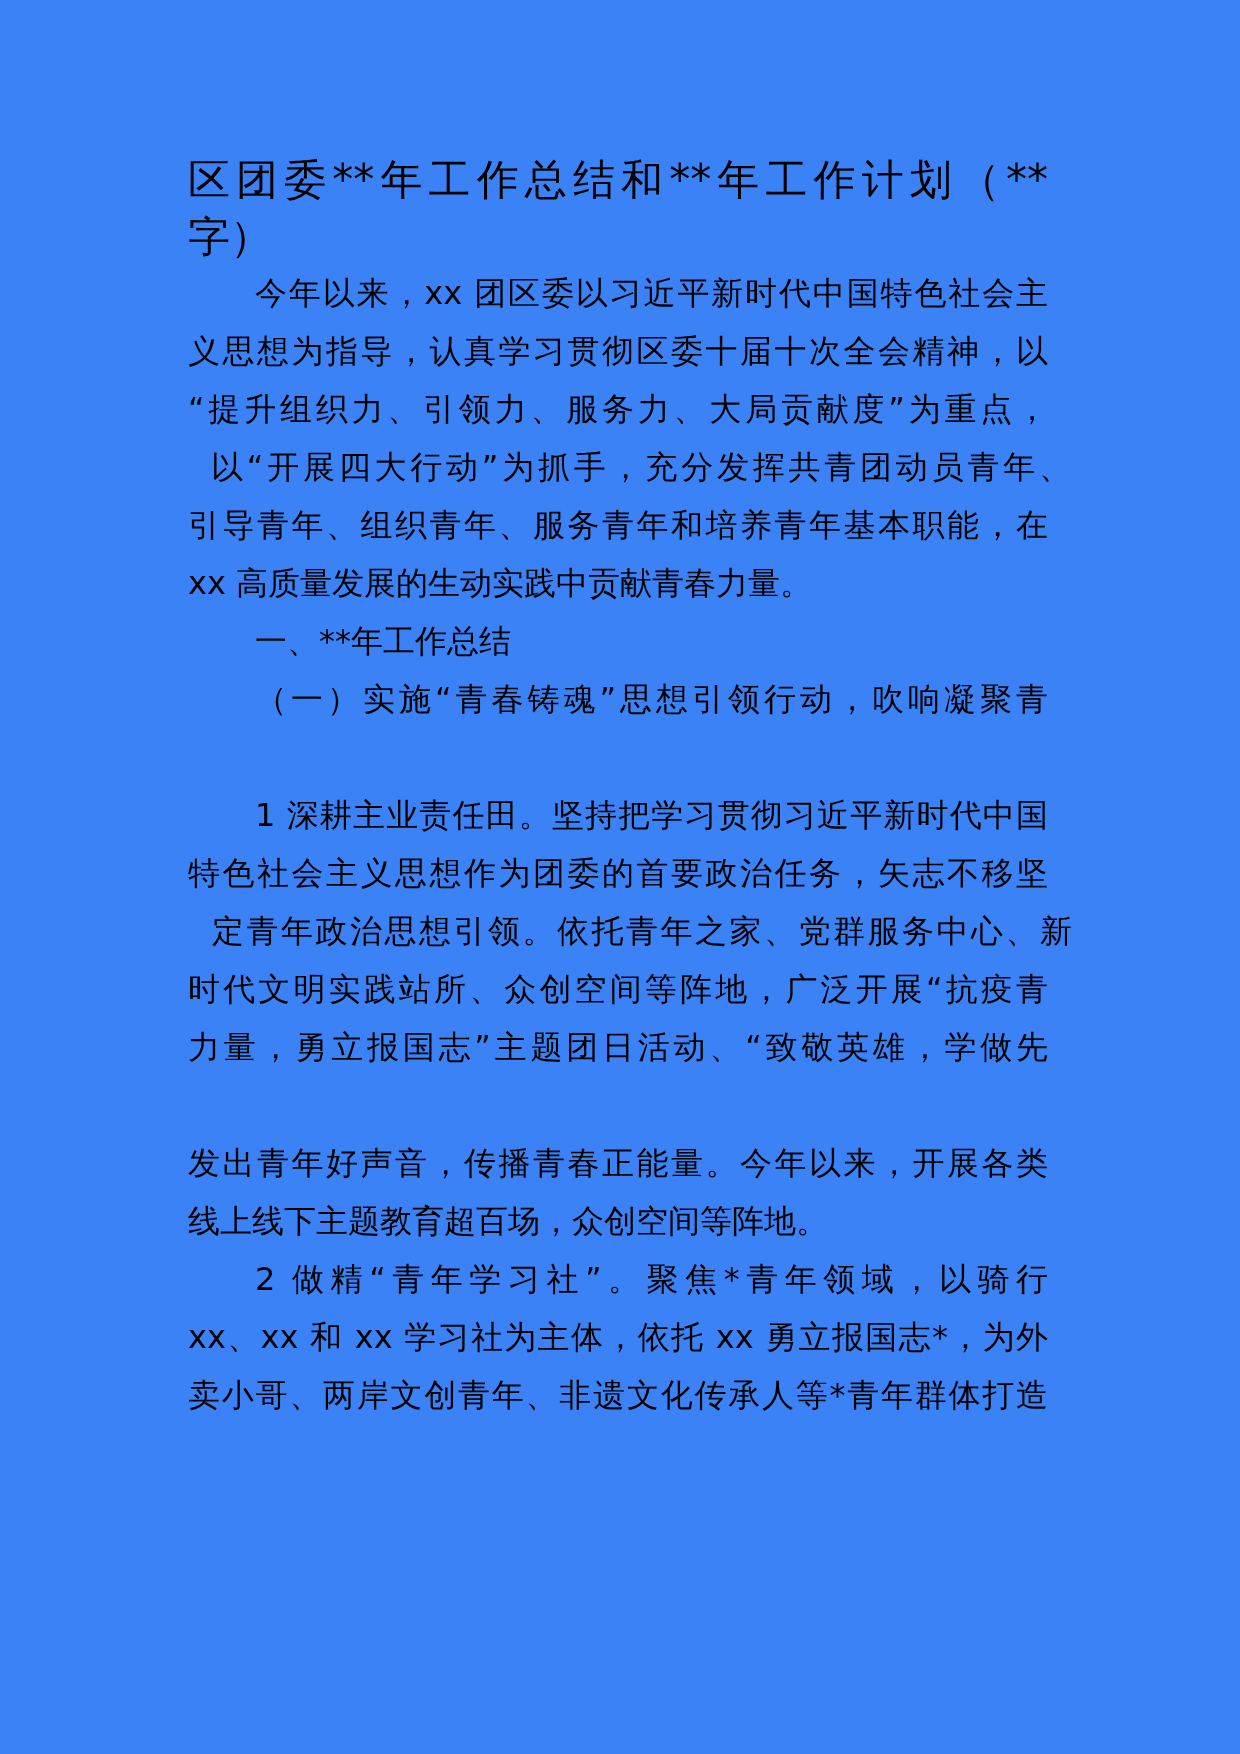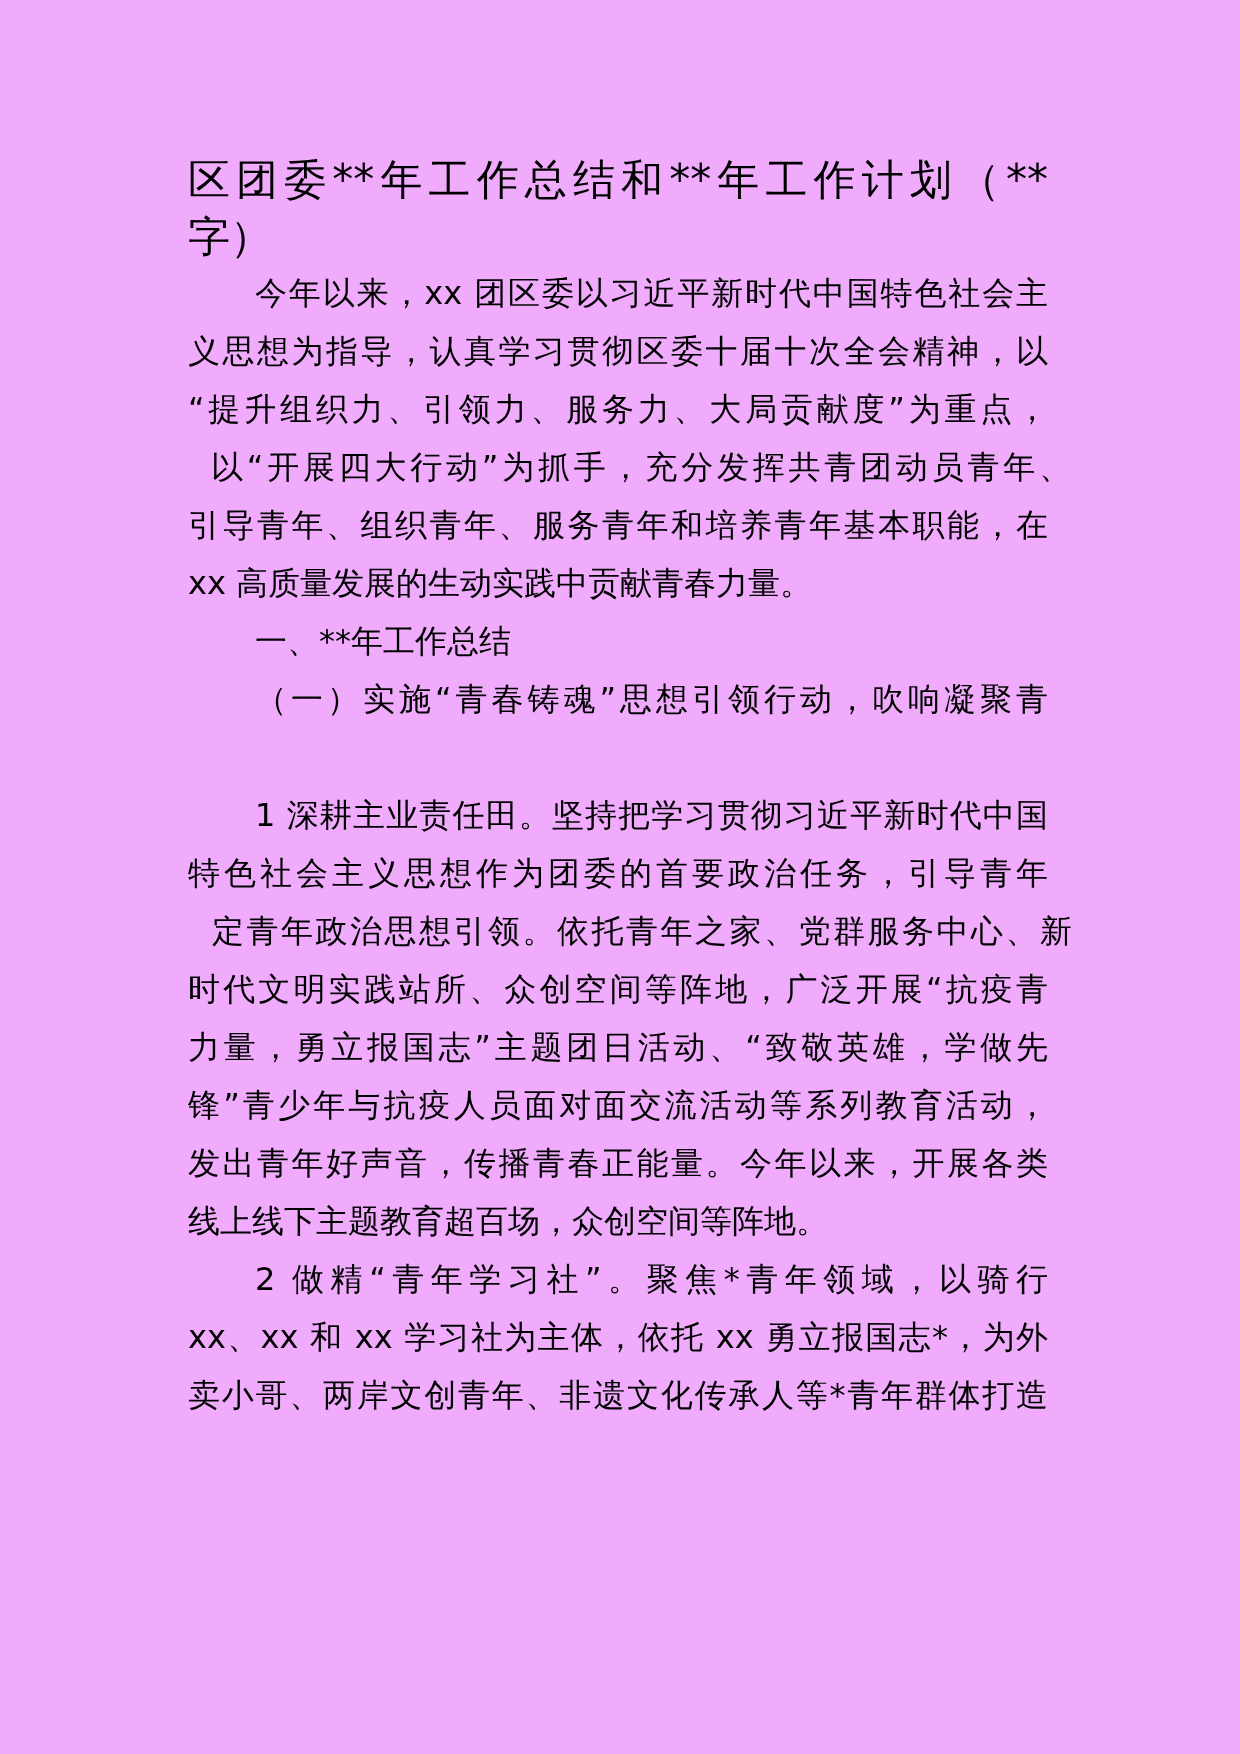--- a/index.html
+++ b/index.html
@@ -13,21 +13,21 @@
       position: relative;
       overflow: hidden;
       font-family: "DejaVu Sans", "Liberation Sans", sans-serif;
       color: #000000;
     }
     .page {
       position: absolute;
       left: 0; top: 0;
       width: 1240px;
       height: 1754px;
-      background: #f0abfc;
+      background: #3b82f6;
     }
     .title-line {
       position: absolute;
       left: 188px;
       width: 860px;
       font-size: 42px;
       line-height: 56px;
       height: 56px;
       white-space: nowrap;
       text-align: justify;
@@ -69,25 +69,24 @@
   <div class="line" style="top:387px;">“提升组织力、引领力、服务力、大局贡献度”为重点，</div>
   <div class="line" style="top:445px;margin-left:23px;">以“开展四大行动”为抓手，充分发挥共青团动员青年、</div>
   <div class="line" style="top:503px;">引导青年、组织青年、服务青年和培养青年基本职能，在</div>
   <div class="line last" style="top:561px;">xx 高质量发展的生动实践中贡献青春力量。</div>
 
   <div class="line indent last" style="top:619px;">一、**年工作总结</div>
 
   <div class="line indent" style="top:677px;">（一）实施“青春铸魂”思想引领行动，吹响凝聚青</div>
 
   <div class="line indent" style="top:793px;">1 深耕主业责任田。坚持把学习贯彻习近平新时代中国</div>
-  <div class="line" style="top:851px;">特色社会主义思想作为团委的首要政治任务，引导青年</div>
+  <div class="line" style="top:851px;">特色社会主义思想作为团委的首要政治任务，矢志不移坚</div>
   <div class="line" style="top:909px;margin-left:24px;">定青年政治思想引领。依托青年之家、党群服务中心、新</div>
   <div class="line" style="top:967px;">时代文明实践站所、众创空间等阵地，广泛开展“抗疫青</div>
   <div class="line" style="top:1025px;">力量，勇立报国志”主题团日活动、“致敬英雄，学做先</div>
-  <div class="line" style="top:1083px;">锋”青少年与抗疫人员面对面交流活动等系列教育活动，</div>
   <div class="line" style="top:1141px;">发出青年好声音，传播青春正能量。今年以来，开展各类</div>
   <div class="line last" style="top:1199px;">线上线下主题教育超百场，众创空间等阵地。</div>
 
   <div class="line indent" style="top:1257px;">2 做精“青年学习社”。聚焦*青年领域，以骑行</div>
   <div class="line" style="top:1315px;">xx、xx 和 xx 学习社为主体，依托 xx 勇立报国志*，为外</div>
   <div class="line" style="top:1373px;">卖小哥、两岸文创青年、非遗文化传承人等*青年群体打造</div>
 
 </div>
 
 </body></html>

